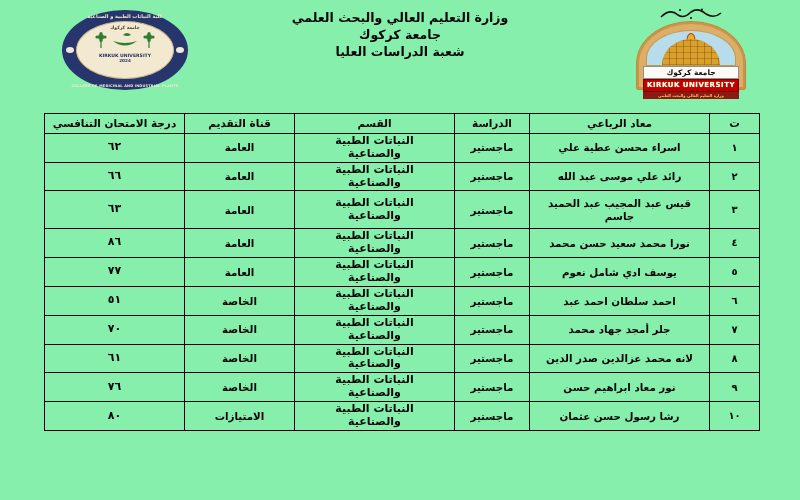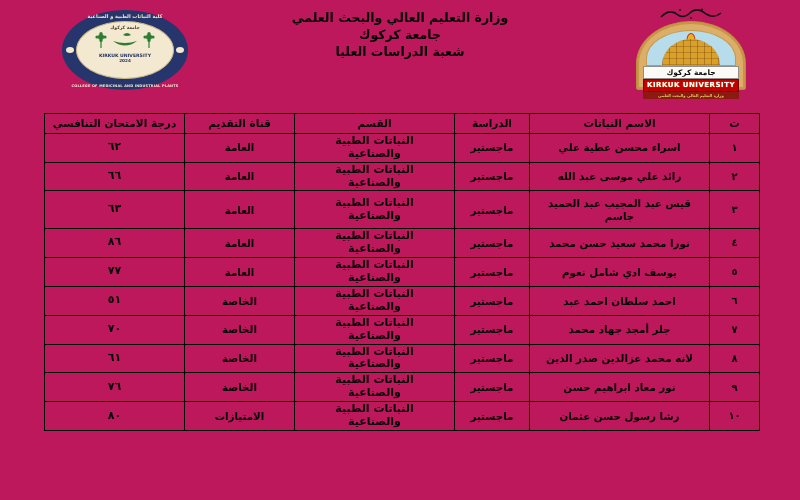--- a/index.html
+++ b/index.html
@@ -1,17 +1,17 @@
 <!DOCTYPE html>
 <html lang="ar"><head>
 <meta charset="utf-8">
 <style>
   html,body{margin:0;padding:0;background:#fff;}
   body{font-family:"DejaVu Sans","Liberation Sans",sans-serif;}
-  .page{position:relative;width:800px;height:500px;background:#be185d;overflow:hidden;color:#000;}
+  .page{position:relative;width:800px;height:500px;background:#86efac;overflow:hidden;color:#000;}
 
   
   .hdr{position:absolute;top:9px;left:200px;width:400px;text-align:center;direction:rtl;}
   .hdr div{font-weight:bold;font-size:12.5px;line-height:17px;color:#050505;}
 
   
   .seal{position:absolute;left:62px;top:10px;width:126px;height:80px;}
   .seal-ring{position:absolute;inset:0;background:#26356b;border-radius:50%;}
   .seal-face{position:absolute;inset:11px 14px;background:#f2e9d0;border-radius:50%;border:1px solid #c9b787;text-align:center;overflow:hidden;}
   .seal-ring-top{position:absolute;top:3px;left:0;right:0;text-align:center;color:#f2e9d0;font-size:5px;font-weight:bold;direction:rtl;}
@@ -123,21 +123,21 @@
       <col class="c-no">
         <col class="c-name">
         <col class="c-study">
       <col class="c-dept">
         <col class="c-channel">
         <col class="c-score">
     </colgroup>
     <thead>
       <tr>
         <th>ت</th>
-        <th>الاسم النباتات</th>
+        <th>معاد الرباعي</th>
         <th>الدراسة</th>
         <th>القسم</th>
         <th>قناة التقديم</th>
         <th>درجة الامتحان التنافسي</th>
       </tr>
     </thead>
     <tbody>
         <tr>
           <td class="col-no">١</td>
           <td class="col-name">اسراء محسن عطية علي</td>

